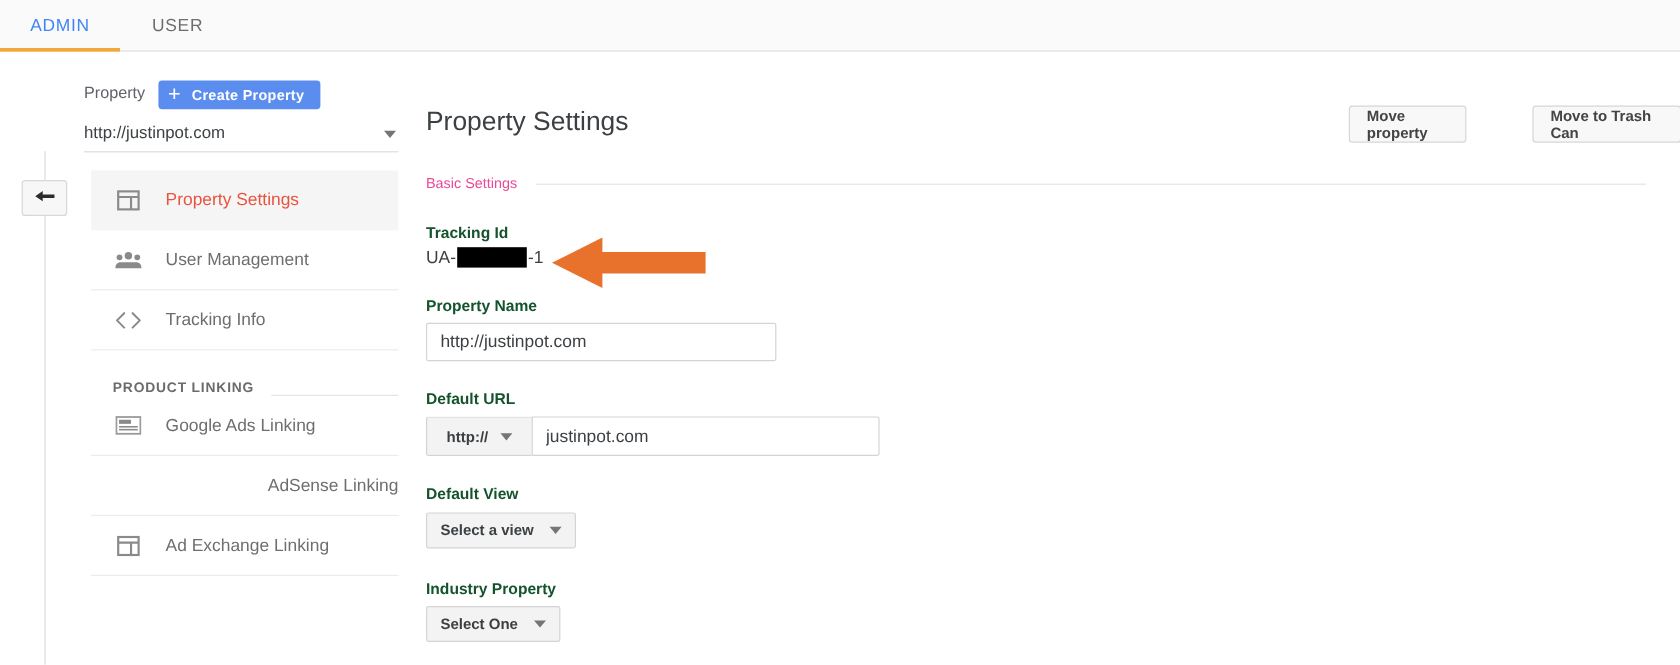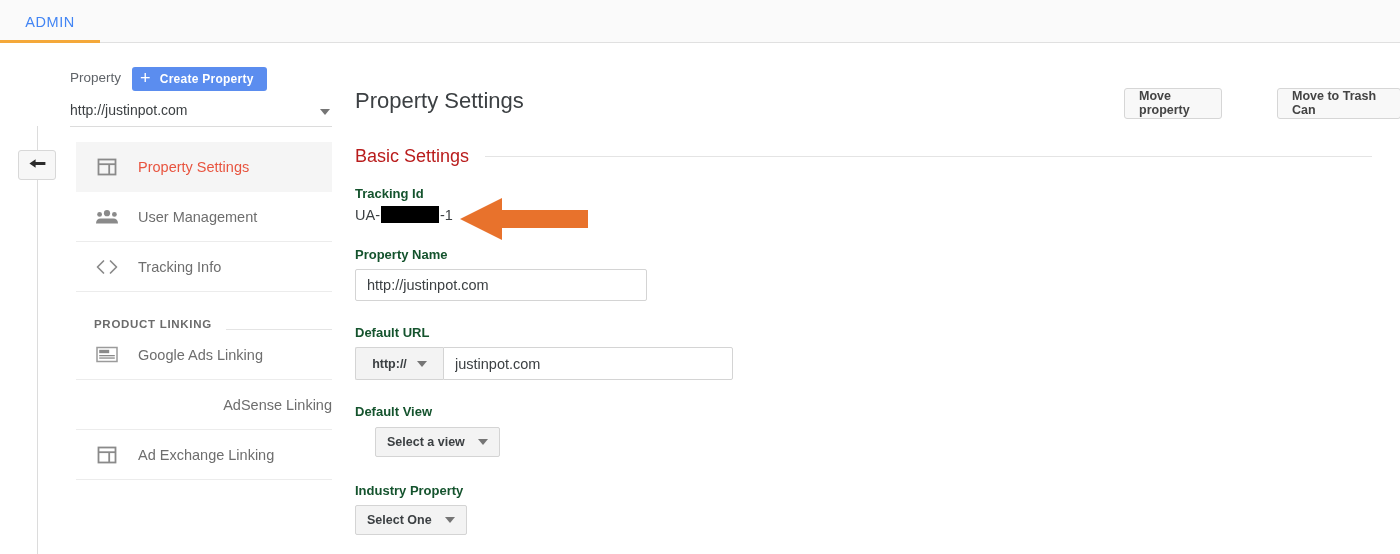--- a/index.html
+++ b/index.html
@@ -104,32 +104,32 @@
 
   
   .page-title {
     position: absolute; left: 355px; top: 88px;
     font-size: 22px; color: #3c4043; font-weight: 400;
   }
   .hdr-btn {
     position: absolute; top: 88px; height: 31px;
     background: #f8f8f8; border: 1px solid #d6d6d6; border-radius: 3px;
     font-size: 12.5px; font-weight: bold; color: #444;
-    display: flex; justify-content: center;
+    display: flex; align-items: center; justify-content: center;
     cursor: pointer; padding: 0 14px;
     font-family: "Liberation Sans", sans-serif;
   }
   #btn-move-property { left: 1124px; width: 98px; }
   #btn-move-trash    { left: 1277px; width: 124px; }
 
   .sec-head {
     position: absolute; left: 355px; top: 146px; width: 1017px;
     display: flex; align-items: center;
   }
-  .sec-head .stxt { font-size: 18px; color: #b91c1c; white-space: nowrap; }
+  .sec-head .stxt { font-size: 12px; color: #ec4899; white-space: nowrap; }
   .sec-head .sline { flex: 1; height: 1px; background: #e4e4e4; margin-left: 16px; }
 
   .fld-label {
     position: absolute; left: 355px;
     font-size: 13px; font-weight: bold; color: #14532d;
   }
   .fld-static {
     position: absolute; left: 355px;
     font-size: 14.5px; color: #3c4043;
     display: flex; align-items: center;
@@ -163,35 +163,38 @@
   }
 
   .sel-btn {
     position: absolute; height: 30px;
     background: #f3f3f3; border: 1px solid #d4d4d4; border-radius: 2px;
     display: flex; align-items: center; padding: 0 11px;
     font-size: 12.5px; font-weight: bold; color: #3c4043;
     cursor: pointer;
   }
   .sel-btn .caret-dn { margin-left: 13px; }
-  #select-default-view { left: 355px; top: 427px; margin-left: 20px; }
+  #select-default-view { left: 355px; top: 427px; }
   #select-industry     { left: 355px; top: 505px; }
 
   
   .arrow { position: absolute; left: 458px; top: 196px; pointer-events: none; }
 </style>
 </head>
 <body>
 
 <div id="root">
 
   <div class="tabbar">
     <div class="tab active" id="tab-admin">
       <span>ADMIN</span>
       <span class="underline"></span>
+    </div>
+    <div class="tab" id="tab-user">
+      <span>USER</span>
     </div>
   </div>
 
   <div class="rail-line"></div>
   <div class="back-btn">
     <svg width="19" height="15" viewBox="0 0 19 15">
       <path d="M7.6 1.2 L7.6 4.0 L17.4 4.0 L17.4 7.0 L7.6 7.0 L7.6 9.8 L1.4 5.5 Z" fill="#2b2b2b"></path>
     </svg>
   </div>
 

